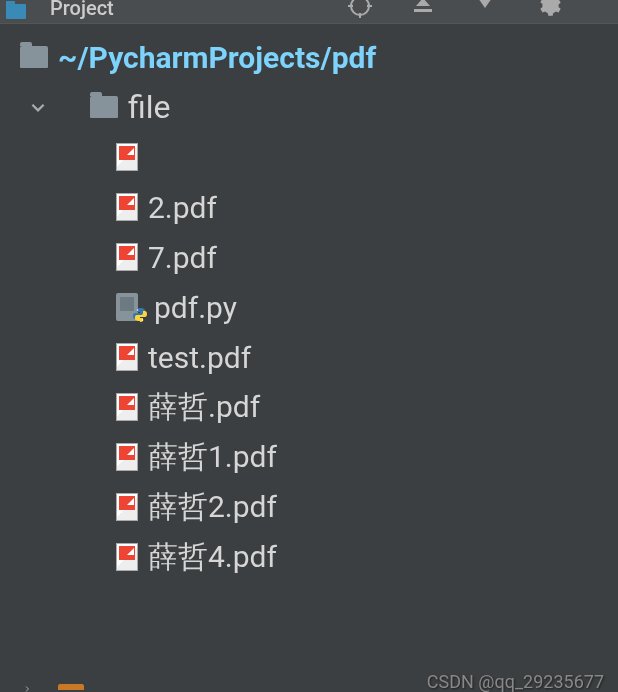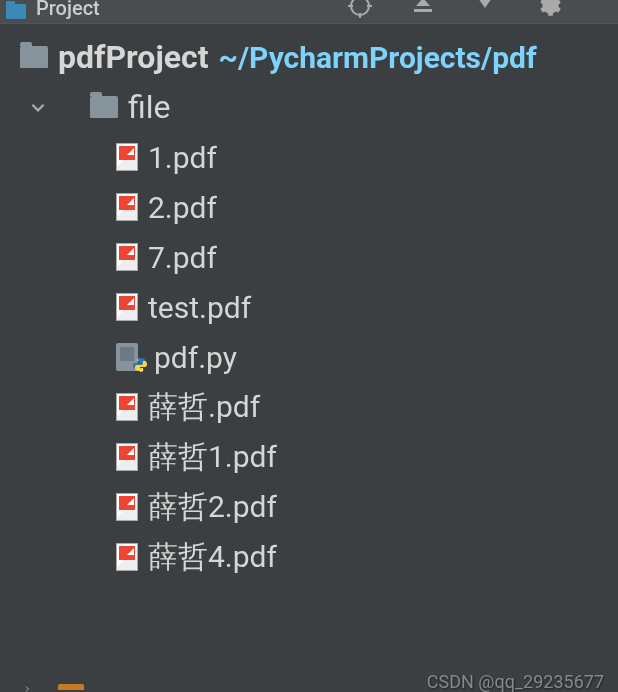--- a/index.html
+++ b/index.html
@@ -15,21 +15,21 @@
       color: #bbbbbb;
       overflow: hidden;
       position: relative;
     }
     .top-bar {
       height: 24px;
       background: #4a4d4f;
       display: flex;
       align-items: center;
       padding: 0 6px;
-      gap: 6px;
+      gap: 20px;
       border-bottom: 1px solid #555;
     }
     .top-bar-title {
       color: #ccc;
       font-size: 20px;
       font-weight: 500;
       flex: 1;
       margin-left: 4px;
       padding-bottom: 8px;
     }
@@ -217,66 +217,64 @@
           <path d="M12 8a4 4 0 100 8 4 4 0 000-8zm8.9 4c0-.5 0-1-.1-1.4l2-1.6-2-3.4-2.4.9c-.7-.6-1.6-1.1-2.5-1.4L15.4 2h-4l-.5 2.6c-.9.3-1.8.8-2.5 1.4l-2.4-.9-2 3.4 2 1.6c-.1.5-.1.9-.1 1.4s0 1 .1 1.4l-2 1.6 2 3.4 2.4-.9c.7.6 1.6 1.1 2.5 1.4l.5 2.6h4l.5-2.6c.9-.3 1.8-.8 2.5-1.4l2.4.9 2-3.4-2-1.6c.1-.4.1-.9.1-1.4z"></path>
         </svg>
     </span>
   </div>
 </div>
 
 <div class="tree-container">
 
   <div class="tree-row project-row">
     <span class="folder-icon-big"></span>
-    <span>pdfProject</span>
     <span class="project-path">~/PycharmProjects/pdf</span>
   </div>
 
   <div class="tree-row folder-row">
     <span class="chevron">
       <svg width="18" height="18" viewBox="0 0 16 16" fill="none" stroke="#aaa" stroke-width="2">
           <polyline points="3,6 8,11 13,6"></polyline>
         </svg>
     </span>
     <span style="width:22px"></span>
     <span class="folder-icon-big"></span>
     <span>file</span>
   </div>
 
   <div id="file-list">
       <div class="tree-row file-row">
         <span class="pdf-icon"></span>
-        <span>1.pdf</span>
       </div>
       <div class="tree-row file-row">
         <span class="pdf-icon"></span>
         <span>2.pdf</span>
       </div>
       <div class="tree-row file-row">
         <span class="pdf-icon"></span>
         <span>7.pdf</span>
-      </div>
-      <div class="tree-row file-row">
-        <span class="pdf-icon"></span>
-        <span>test.pdf</span>
       </div>
       <div class="tree-row file-row">
         <span class="py-icon">
           <div class="py-icon-body"></div>
           <svg class="py-badge" viewBox="0 0 16 16">
             <path fill="#3776ab" d="M8 1c-3 0-3 1.5-3 1.5V5h3v1H3S1 6 1 9s2 3 2 3h2v-2s0-2 2-2h4s2 0 2-2V3s0-2-5-2z"></path>
             <circle cx="5.5" cy="3" r="0.8" fill="#fff"></circle>
             <path fill="#ffd43b" d="M8 15c3 0 3-1.5 3-1.5V11H8v-1h5s2 0 2-3-2-3-2-3h-2v2s0 2-2 2H5s-2 0-2 2v2s0 2 5 2z"></path>
             <circle cx="10.5" cy="13" r="0.8" fill="#fff"></circle>
           </svg>
         </span>
         <span>pdf.py</span>
       </div>
       <div class="tree-row file-row">
         <span class="pdf-icon"></span>
+        <span>test.pdf</span>
+      </div>
+      <div class="tree-row file-row">
+        <span class="pdf-icon"></span>
         <span>薛哲.pdf</span>
       </div>
       <div class="tree-row file-row">
         <span class="pdf-icon"></span>
         <span>薛哲1.pdf</span>
       </div>
       <div class="tree-row file-row">
         <span class="pdf-icon"></span>
         <span>薛哲2.pdf</span>
       </div>

